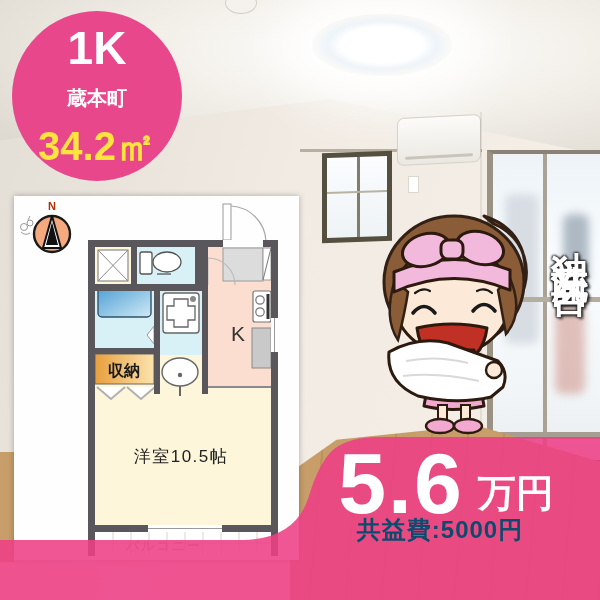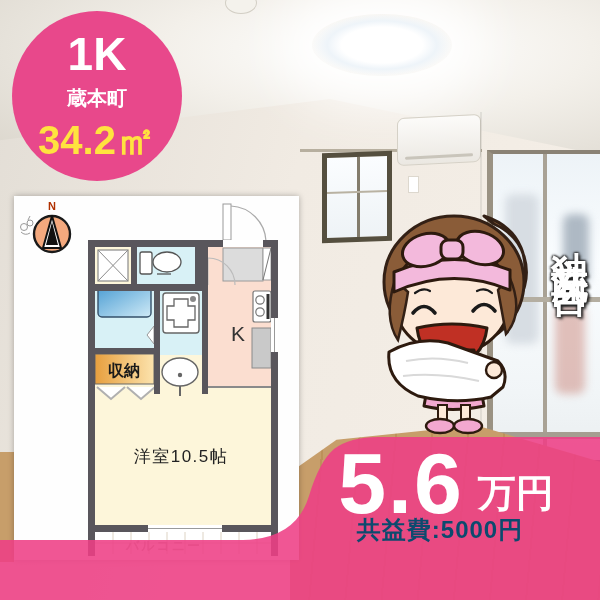--- a/index.html
+++ b/index.html
@@ -65,21 +65,21 @@
     position:absolute;left:14px;top:196px;width:285px;height:364px;background:#fefefe;
     box-shadow:0 0 6px rgba(0,0,0,.28);z-index:5;
   }
   .plan-panel svg{display:block;}
   svg text{font-family:"Liberation Sans",sans-serif;}
 
   
   .badge{
     position:absolute;left:12px;top:11px;width:170px;height:170px;border-radius:50%;
     background:var(--accent-pink);z-index:10;display:flex;flex-direction:column;
-    align-items:center;justify-content:center;gap:9px;color:#fff;text-align:center;
+    align-items:center;justify-content:center;gap:15px;color:#fff;text-align:center;
   }
   .badge .l1{font-size:46px;font-weight:bold;line-height:1.05;}
   .badge .l2{font-size:20px;font-weight:bold;line-height:1.1;}
   .badge .l3{font-size:40px;font-weight:bold;color:var(--hl-yellow);line-height:1.1;}
 
   
   .mascot{position:absolute;left:376px;top:200px;z-index:6;}
 
   
   .ribbon{

